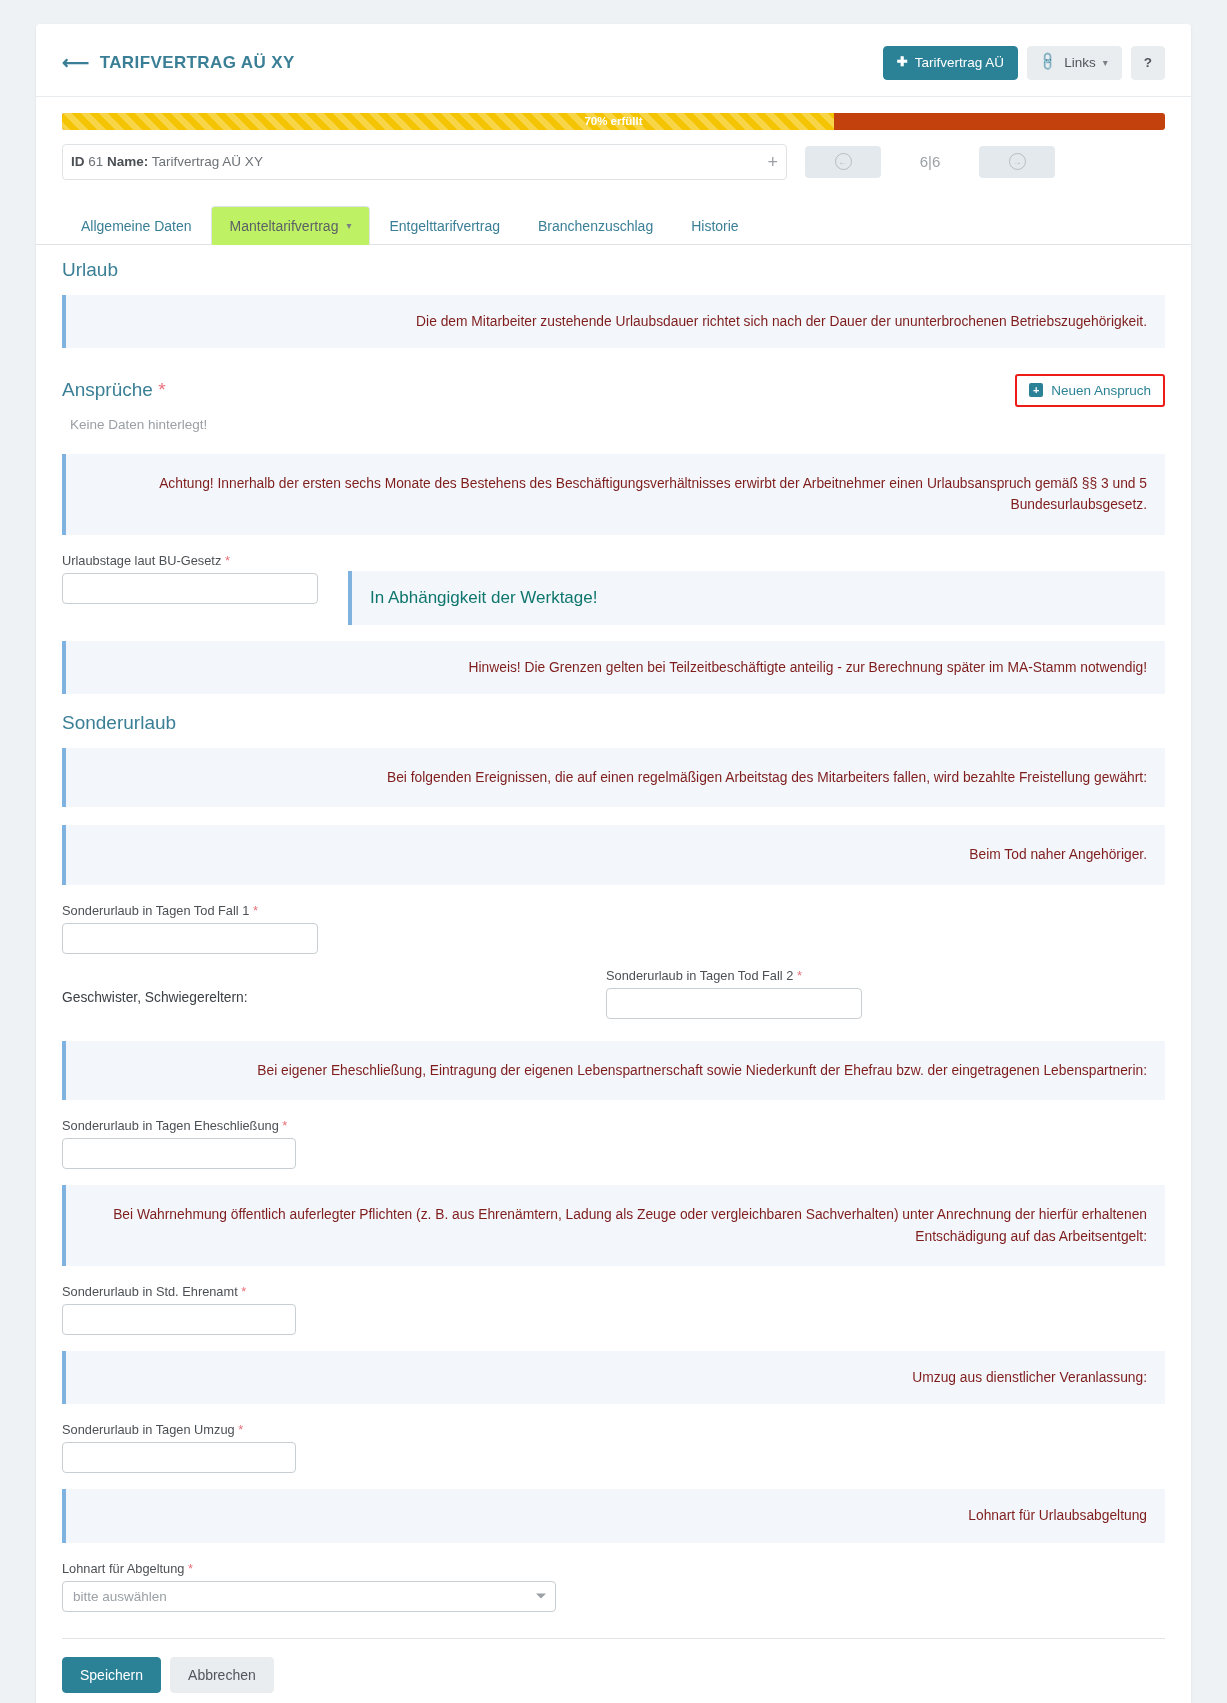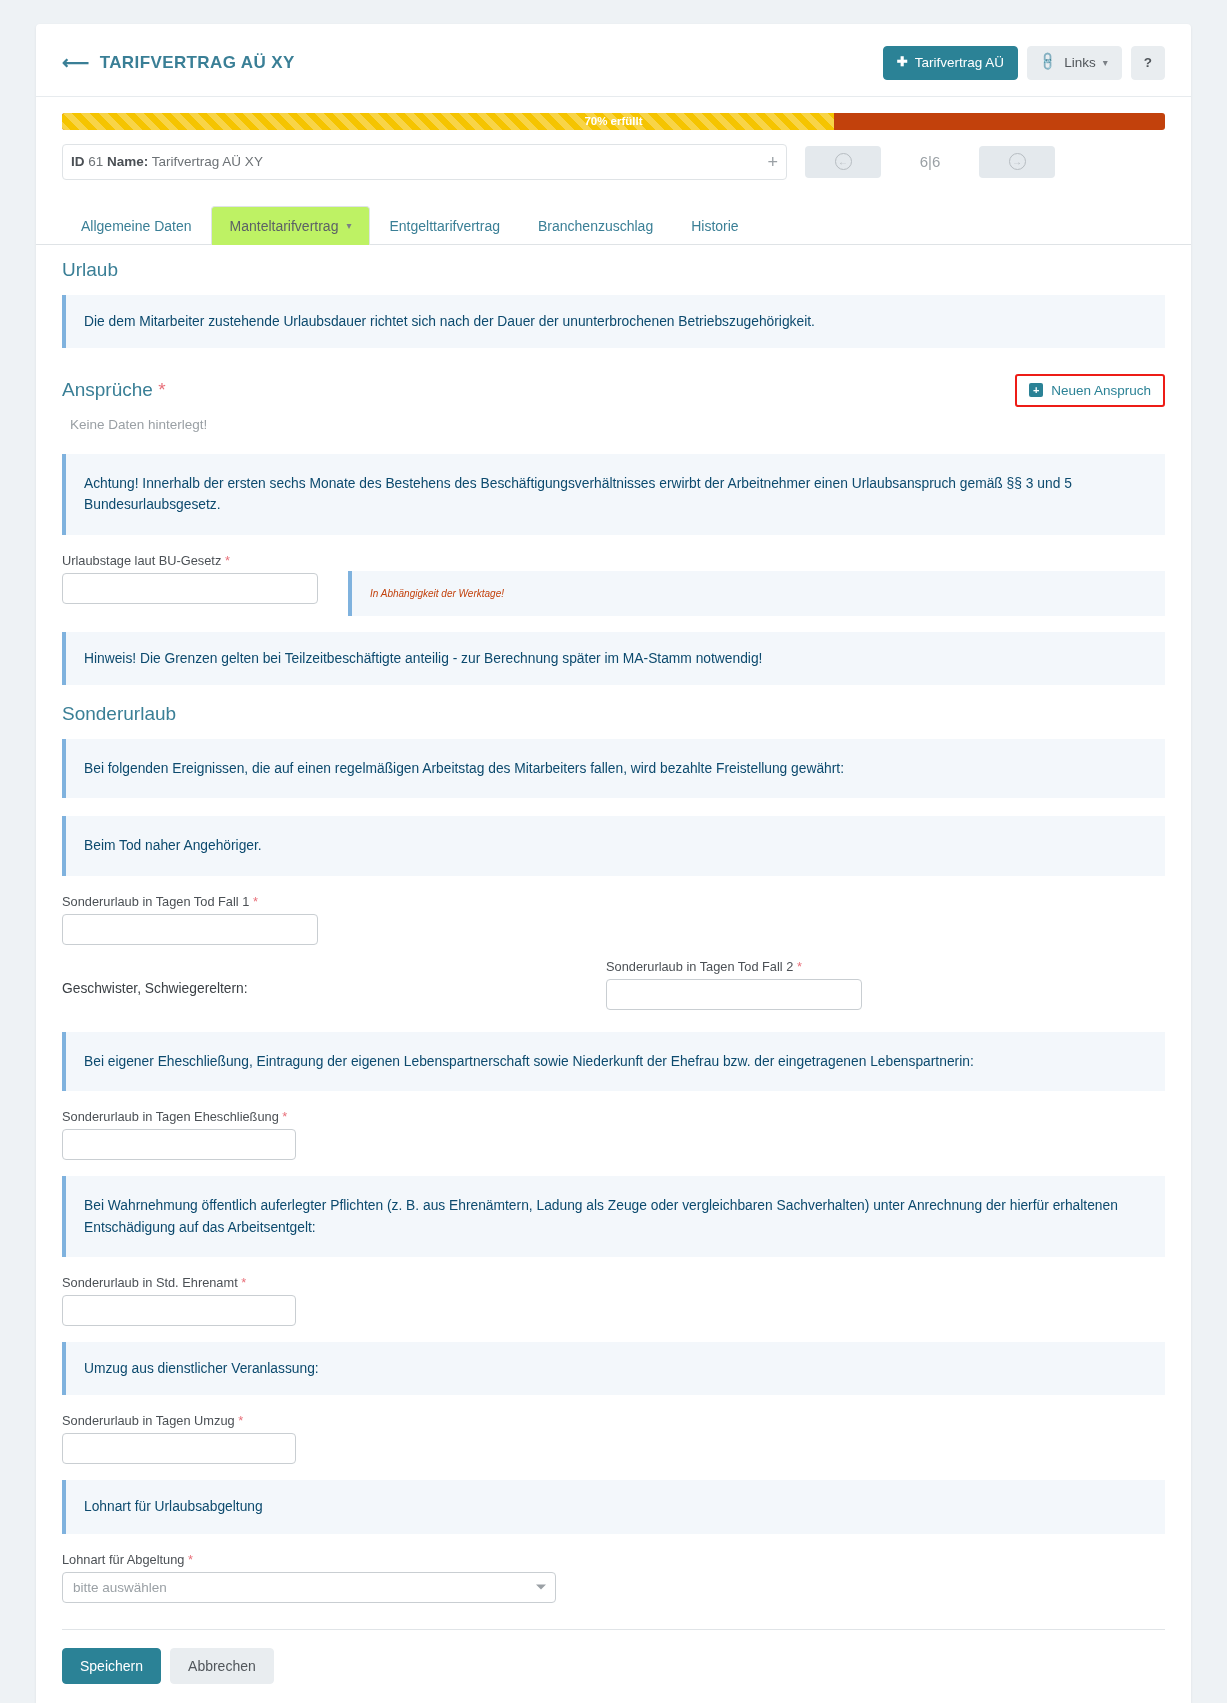--- a/index.html
+++ b/index.html
@@ -180,23 +180,24 @@
     font-size: 19px;
     font-weight: normal;
     color: #3a7f96;
     margin: 14px 0 14px 0;
   }
   .info-box {
     background: #f3f7fb;
     border-left: 4px solid #7fb2de;
     padding: 16px 18px;
     font-size: 13.8px;
-    color: #0c4a6e;
+    color: #7f1d1d;
     line-height: 1.55;
     margin: 0 0 18px 0;
+    text-align: right;
   }
   .info-box.tall { padding: 19px 18px; }
 
   .sub-head-row {
     display: flex;
     align-items: center;
     justify-content: space-between;
     margin: 26px 0 6px 0;
   }
   h3.sub-title {
@@ -275,24 +276,23 @@
     align-items: flex-start;
     gap: 28px;
     margin: 18px 0 16px 0;
   }
   .inline-info-row .col-field { width: 258px; flex: 0 0 258px; }
   .inline-info-row .col-note {
     flex: 1;
     background: #f3f7fb;
     border-left: 4px solid #7fb2de;
     padding: 17px 18px;
-    font-size: 10px;
-    color: #c2410c;
+    font-size: 17px;
+    color: #0f766e;
     margin-top: 18px;
-    font-style: italic;
   }
 
   .select-wrap { position: relative; width: 494px; }
   .select-box {
     width: 100%;
     height: 31px;
     border: 1px solid #c9ced2;
     border-radius: 4px;
     background: #fff;
     font-size: 13.5px;

